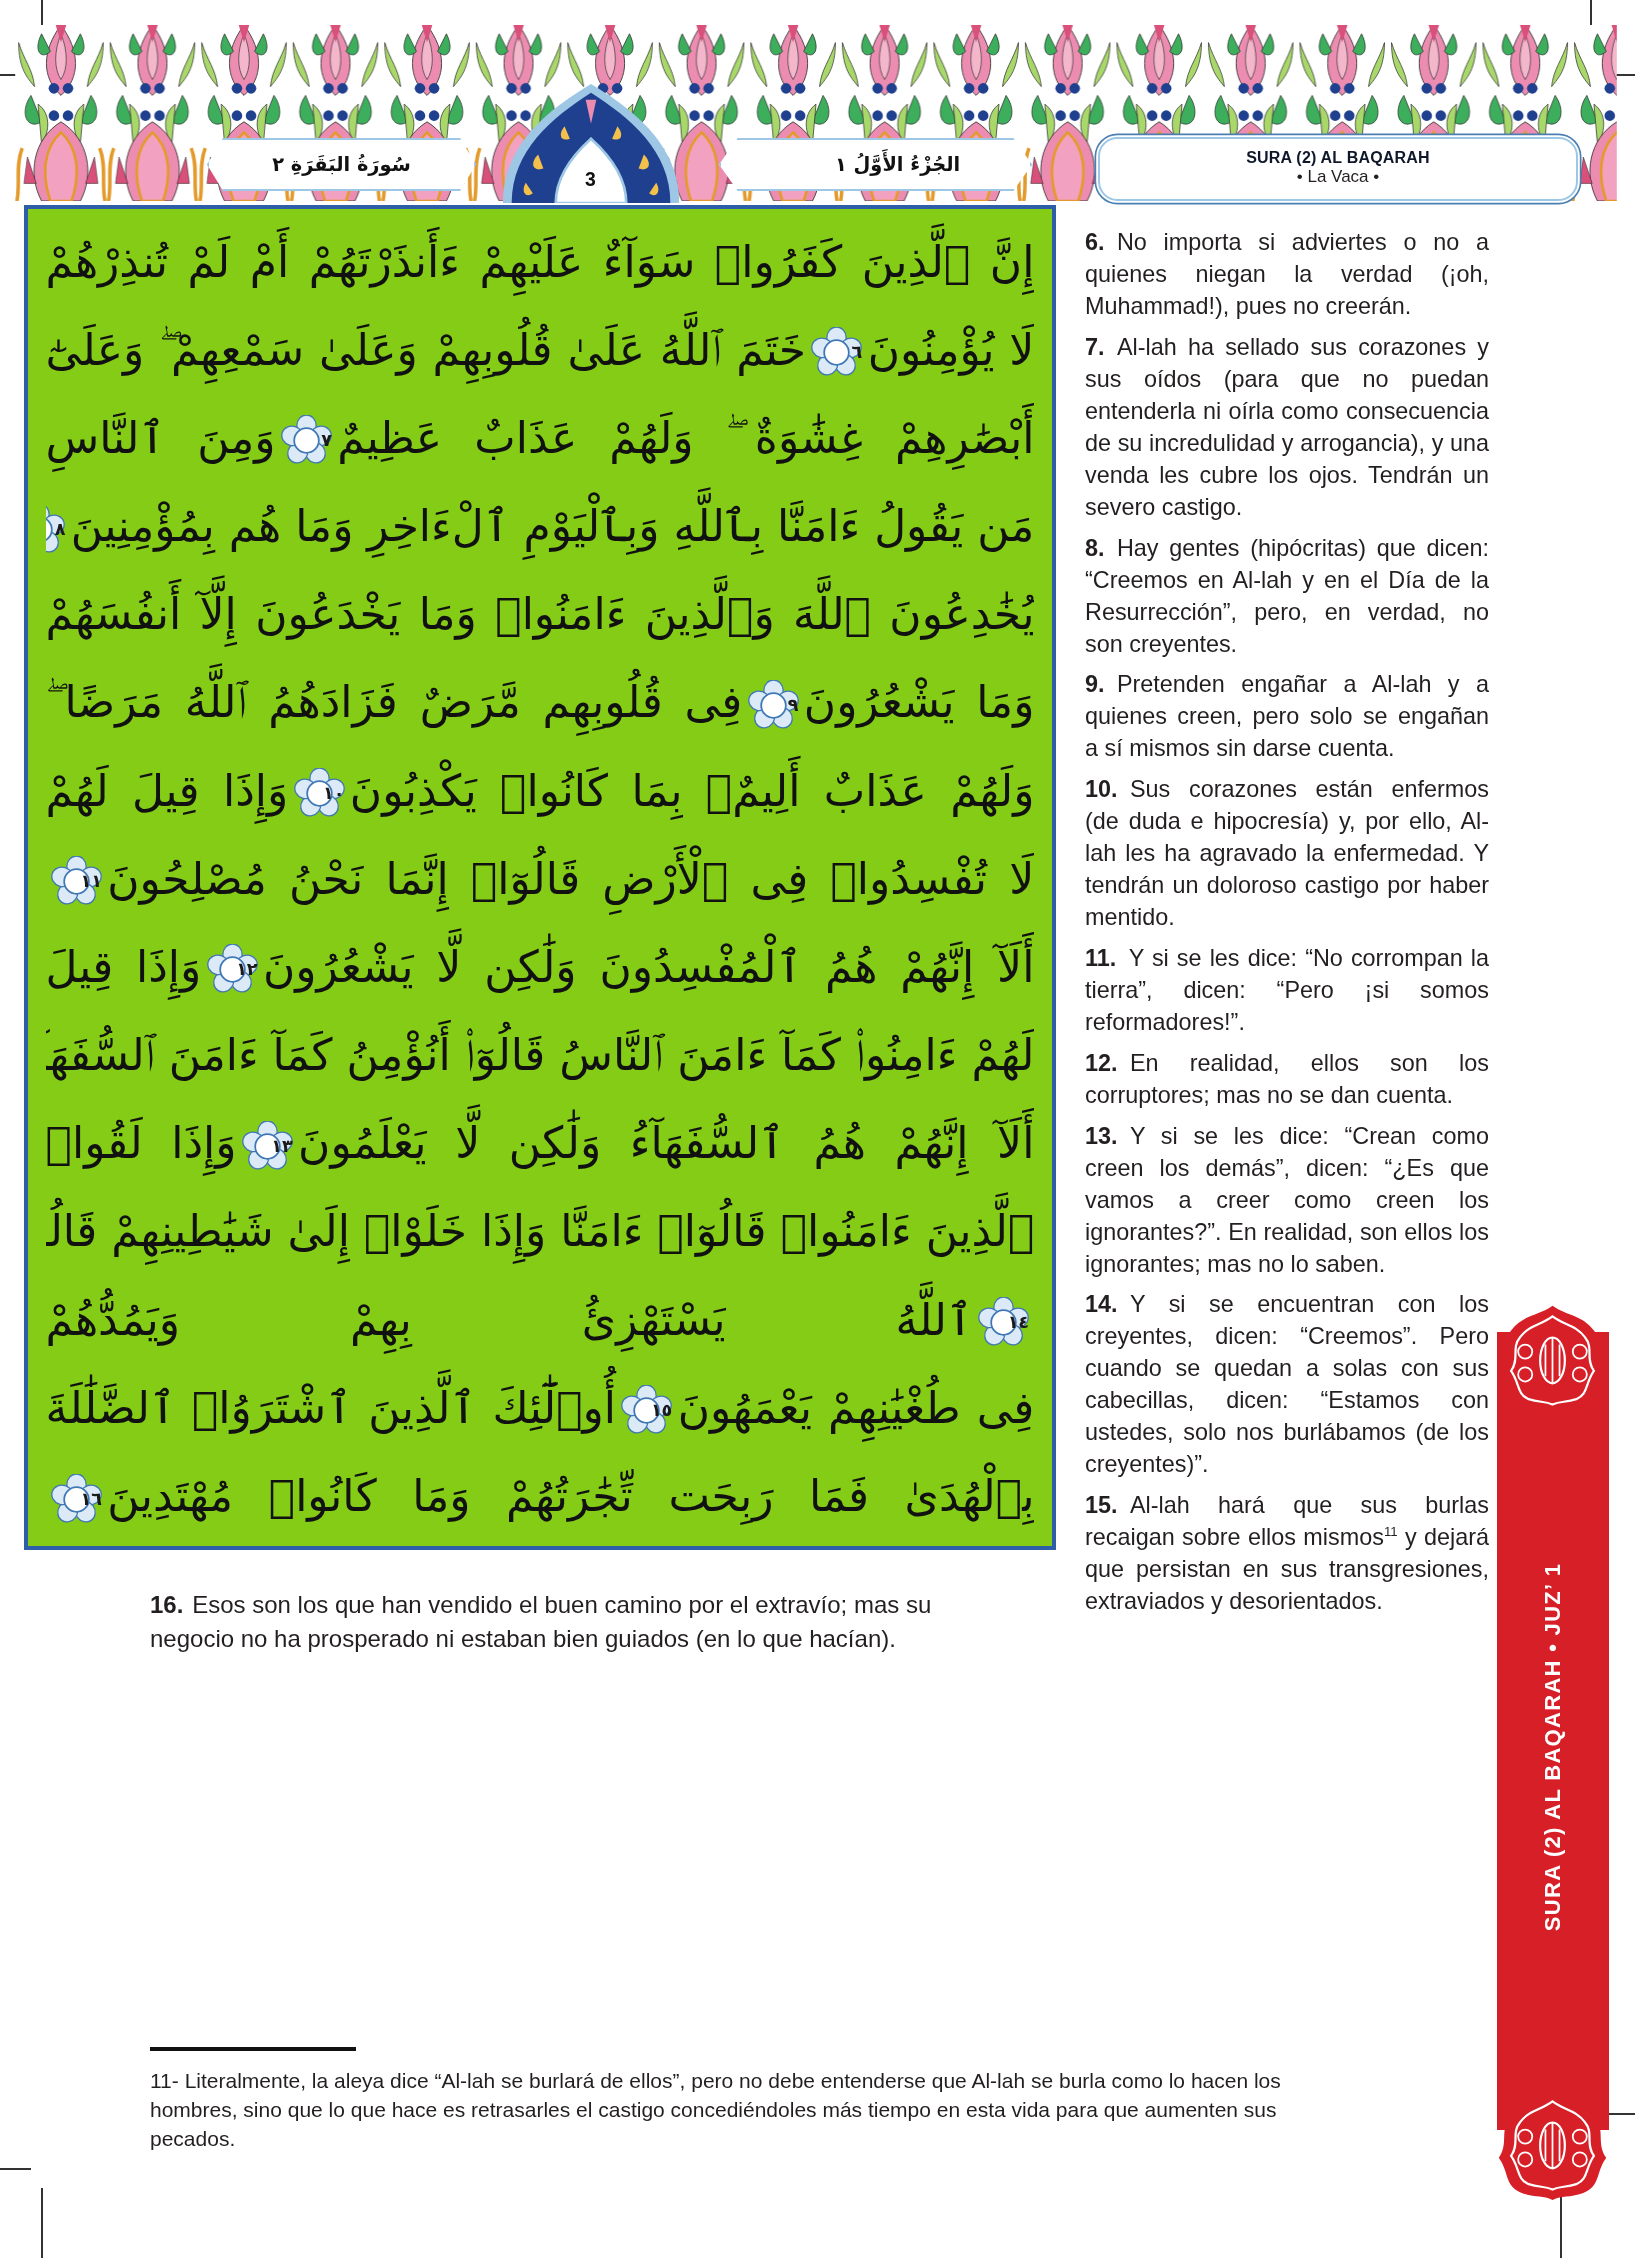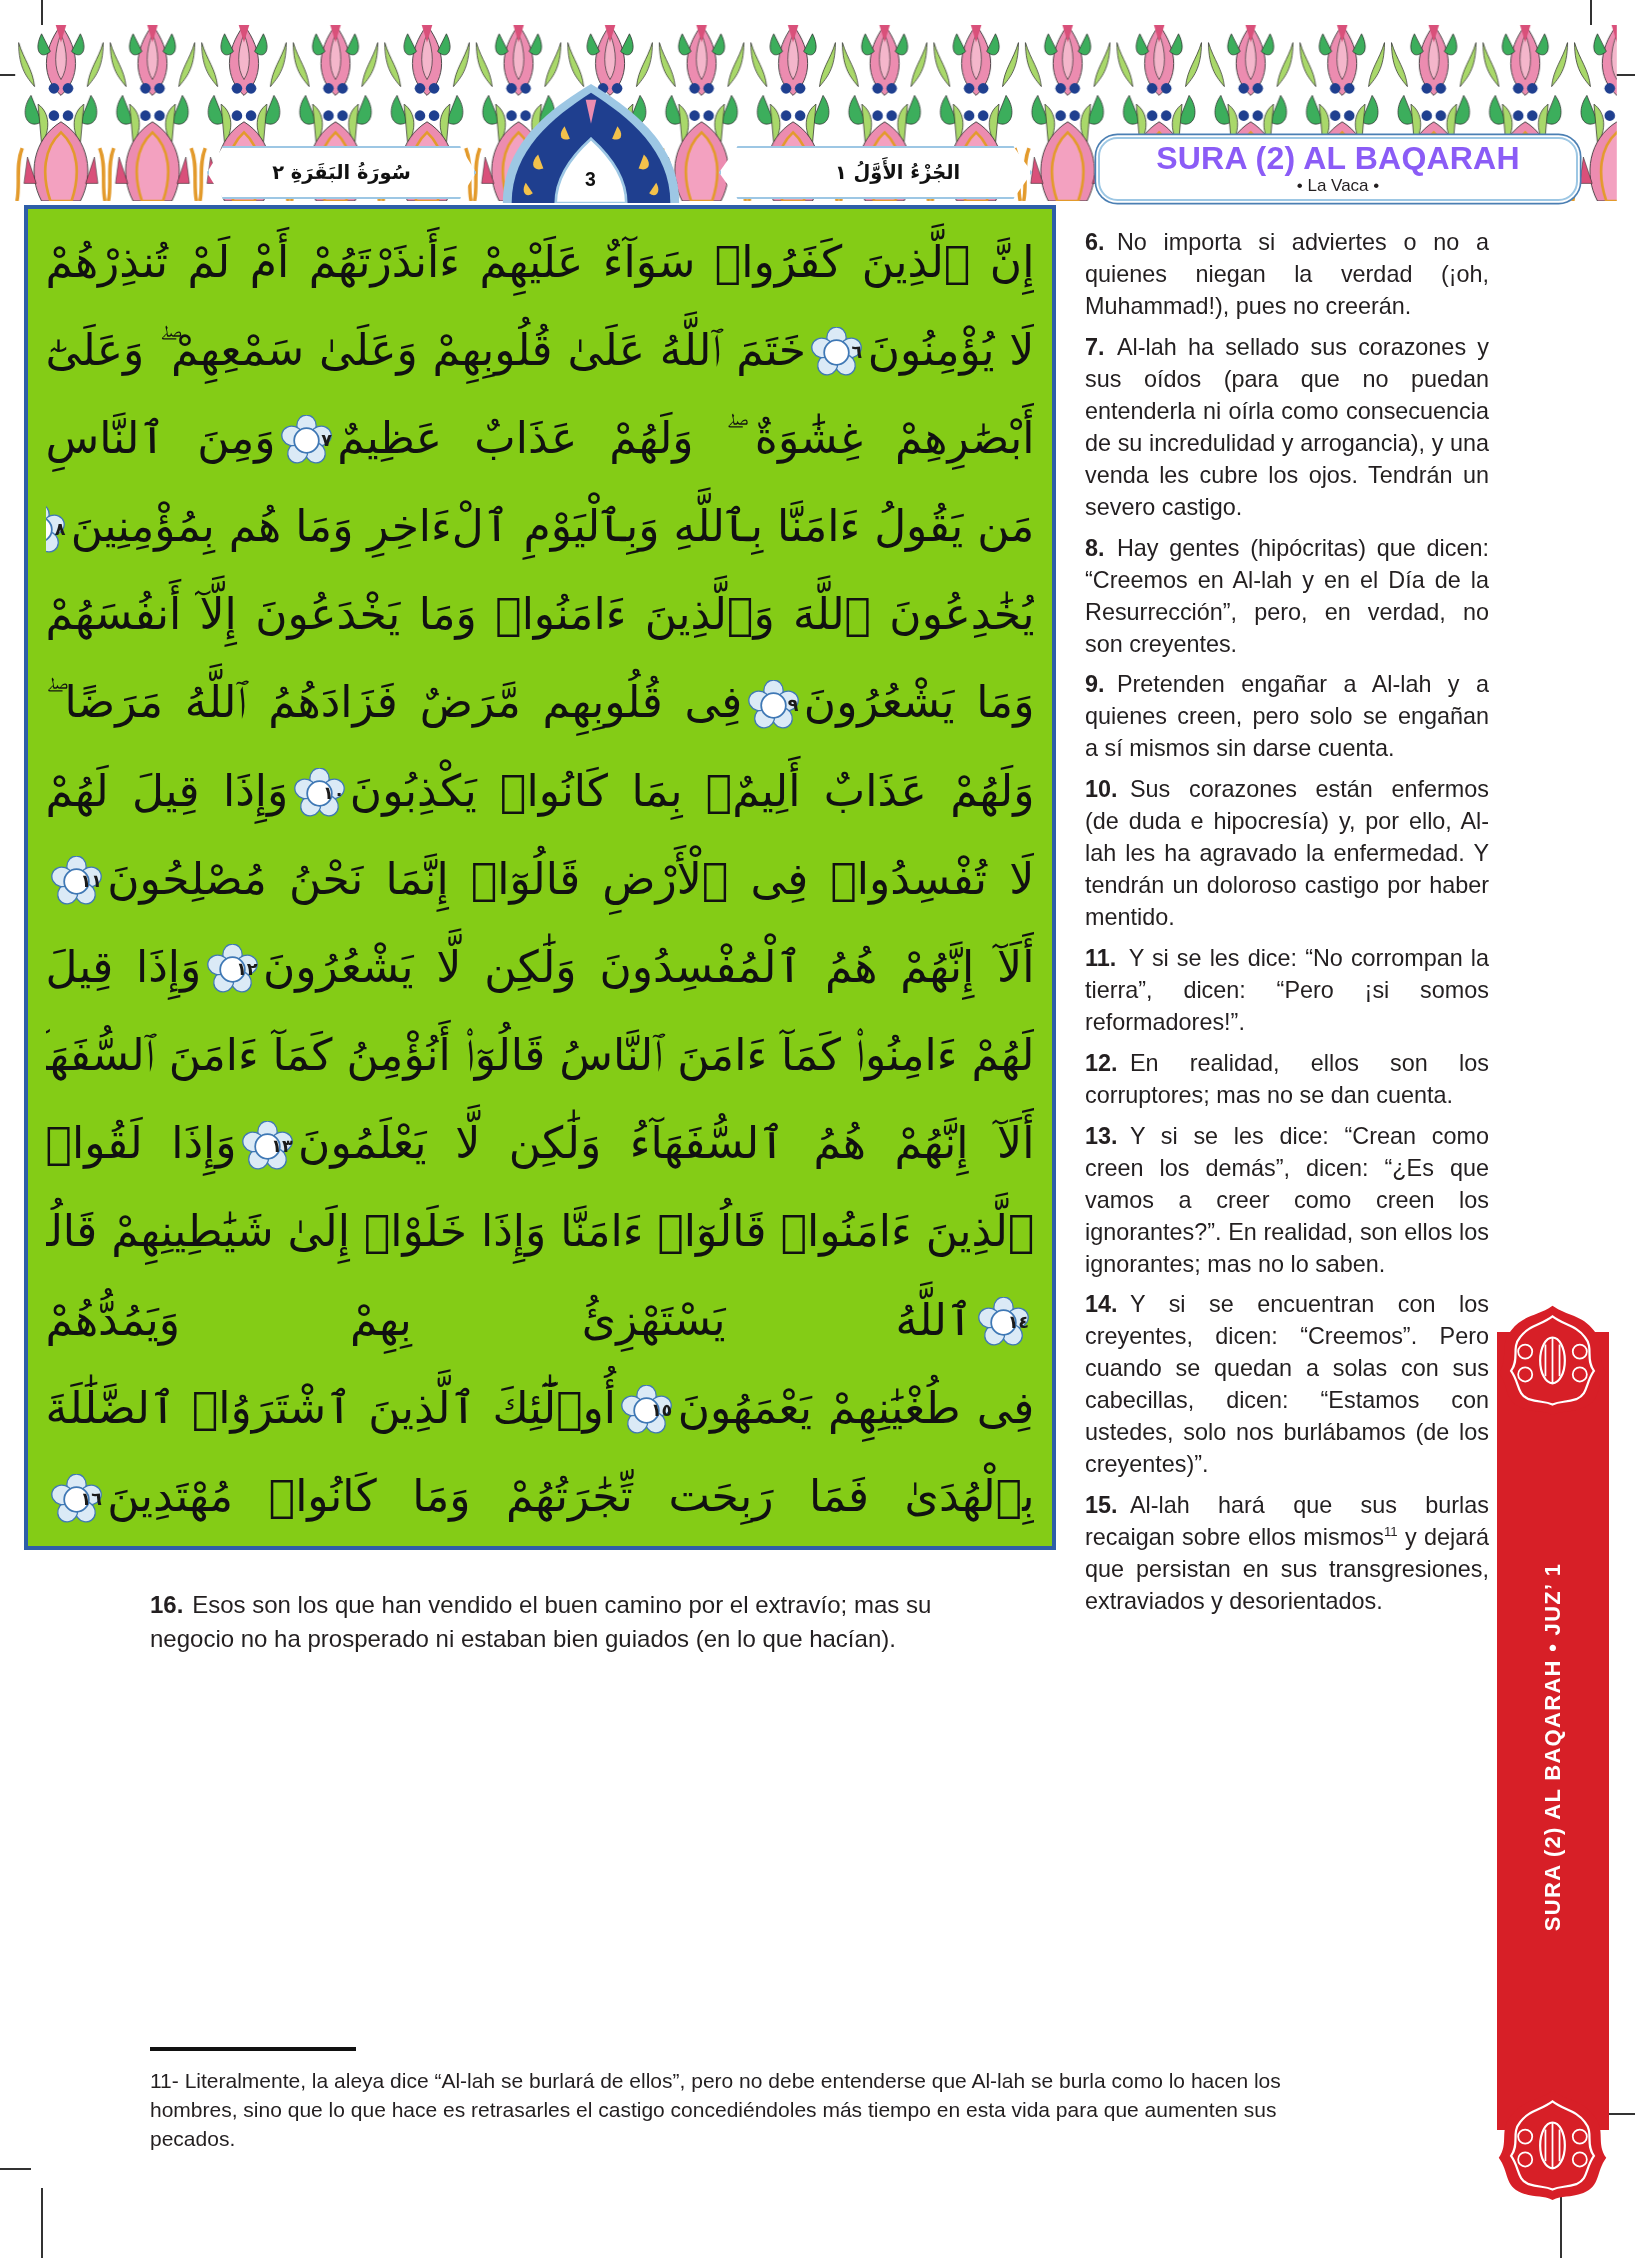--- a/index.html
+++ b/index.html
@@ -2,26 +2,26 @@
 <html style="font-size:14px"><head>
 <meta charset="utf-8">
 <style>
   html,body{margin:0;padding:0;background:#fff;}
   body{width:1636px;height:2258px;position:relative;overflow:hidden;font-family:"Liberation Sans","DejaVu Sans",sans-serif;color:#231f20;}
   
   .crop{position:absolute;background:#333;}
   
   .header-band{position:absolute;left:13.2px;top:25px;width:1606px;height:176px;overflow:hidden;}
   .header-band svg{display:block;}
-  .cartouche{position:absolute;top:146px;height:49px;background:#fff;border:2.6px solid #9dc7e4;box-shadow:0 0 0 1.8px #fff,0 0 0 3.5px #4b7fb3;display:flex;align-items:center;justify-content:center;}
+  .cartouche{position:absolute;top:138px;height:49px;background:#fff;border:2.6px solid #9dc7e4;box-shadow:0 0 0 1.8px #fff,0 0 0 3.5px #4b7fb3;display:flex;align-items:center;justify-content:center;}
   .cartouche.sura-ar{left:207px;width:265px;clip-path:polygon(6% 0,94% 0,100% 50%,94% 100%,6% 100%,0 50%);border-radius:7px;}
   .cartouche.juz-ar{left:719px;width:265px;clip-path:polygon(6% 0,94% 0,100% 50%,94% 100%,6% 100%,0 50%);border-radius:7px;padding-left:44px;}
   .cartouche.sura-lat{left:1098px;width:476px;height:60px;top:137px;border-radius:19.4px;flex-direction:column;}
   .ar-small{font-family:"DejaVu Sans",sans-serif;font-size:19.4px;font-weight:bold;direction:rtl;color:#111;}
-  .sura-title{font-family:"Liberation Sans",sans-serif;font-weight:bold;font-size:32px;letter-spacing:0.2px;color:#8b5cf6;line-height:1.05;text-align:center;}
+  .sura-title{font-family:"Liberation Sans",sans-serif;font-weight:bold;font-size:16px;letter-spacing:0.2px;color:#0f172a;line-height:1.05;text-align:center;}
   .sura-sub{font-size:17px;color:#231f20;line-height:1.2;}
   .arch{position:absolute;left:494px;top:84px;width:194px;height:119px;}
   .page-num{position:absolute;left:566px;top:168px;width:49px;height:32px;text-align:center;font-size:19.4px;font-weight:bold;color:#111;}
   
   .quran-frame{position:absolute;left:24px;top:205px;width:1032px;height:1345px;border:4.4px solid #2e5ea8;box-sizing:border-box;background:#84cc16;}
   .quran-lines{position:absolute;left:17.6px;right:17.6px;top:10.6px;bottom:8.8px;display:flex;flex-direction:column;justify-content:space-between;}
   .q-line{direction:rtl;text-align:justify;text-align-last:justify;font-family:"DejaVu Sans",sans-serif;font-size:44px;line-height:83px;color:#111;white-space:nowrap;overflow:hidden;}
   .ayah{display:inline-block;width:51px;height:51px;vertical-align:middle;position:relative;margin:0 5.3px;}
   .ayah svg{position:absolute;left:0;top:0;}
   .ayah span{position:absolute;left:0;top:0;width:51px;height:51px;line-height:51px;text-align:center;font-size:17.6px;font-weight:bold;color:#1a1a1a;font-family:"DejaVu Sans",sans-serif;direction:rtl;}

